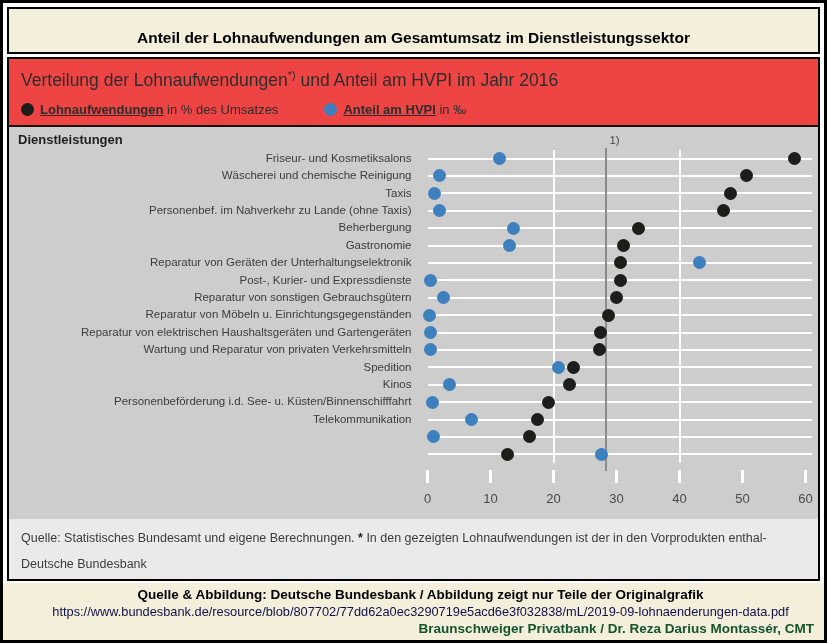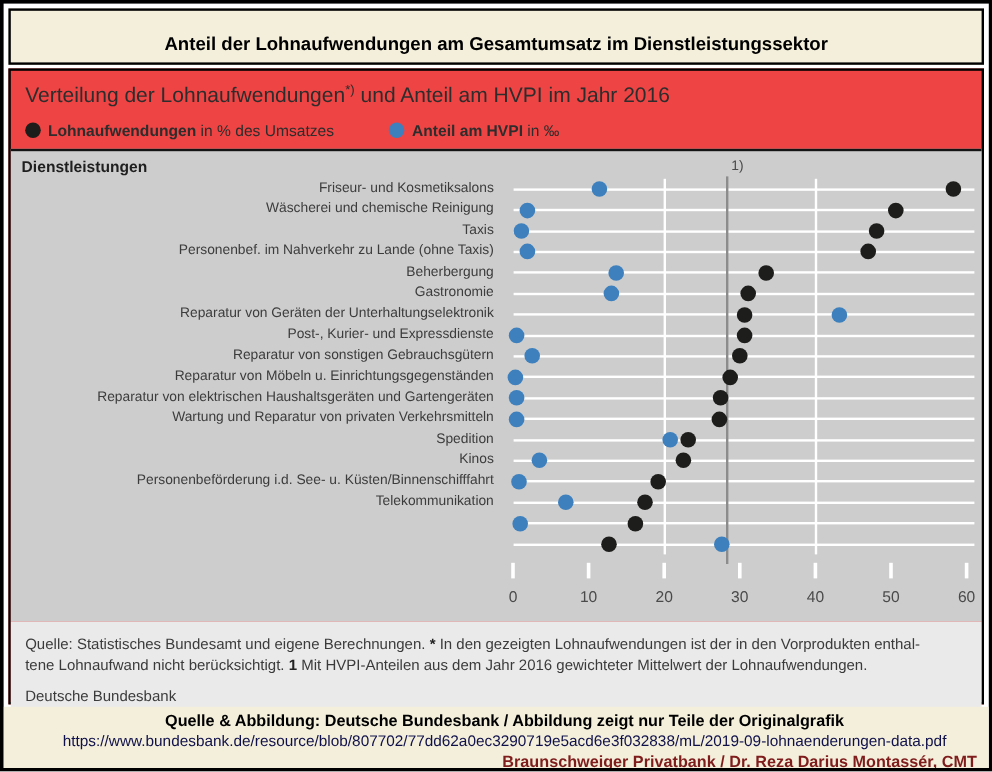--- a/index.html
+++ b/index.html
@@ -34,21 +34,21 @@
   }
   .subtitle sup { font-size: 11px; }
   .legend {
     padding: 9px 12px 8px 12px;
     display: flex; gap: 46px;
     font-size: 13px; color: #2d2d2d;
     align-items: center;
   }
   .legend-item { display: flex; align-items: center; gap: 6px; }
   .legend-dot { width: 13px; height: 13px; border-radius: 50%; display: inline-block; }
-  .legend-label { font-weight: bold; }
+  .legend-label { font-weight: bold; text-decoration: underline; }
   .chart-section {
     background: #cdcdcd;
     border-top: 2px solid #141414;
     height: 394px;
   }
   .group-label {
     padding: 5px 9px 3px 9px;
     font-size: 13px; font-weight: bold; color: #1f1f1f;
   }
   .chart-body { display: flex; }
@@ -105,21 +105,21 @@
   }
   .bottom-headline {
     text-align: center; font-size: 13.5px; font-weight: bold; color: #000;
   }
   .bottom-url {
     text-align: center; font-size: 12.8px; color: #10104a;
     text-decoration: none; display: block; margin-top: 2px;
     white-space: nowrap;
   }
   .bottom-credit {
-    text-align: right; font-size: 13.5px; font-weight: bold; color: #7f1d1d;
+    text-align: right; font-size: 13.5px; font-weight: bold; color: #14532d;
     margin-top: 2px;
   }
   .black-bar { height: 10px; background: #000; width: 100%; }
 </style>
 </head>
 <body>
 
 <div id="app">
 
   <div class="header-box">
@@ -240,21 +240,20 @@
               <div class="tick-label" style="left: 300px;">50</div>
               <div class="tick" style="left: 376.5px;"></div>
               <div class="tick-label" style="left: 363px;">60</div>
             </div>
         </div>
       </div>
     </div>
 
     <div class="footnote-section">
       <div class="footnote-line"><span>Quelle: Statistisches Bundesamt und eigene  Berechnungen. </span><b>*</b><span> In den gezeigten Lohnaufwendungen ist der in den Vorprodukten enthal-</span></div>
-      <div class="footnote-line"><span>tene Lohnaufwand nicht berücksichtigt. </span><b>1</b><span> Mit HVPI-Anteilen aus dem Jahr 2016 gewichteter Mittelwert der Lohnaufwendungen.</span></div>
       <div class="source-line">Deutsche Bundesbank</div>
     </div>
 
   </div>
 
   <div class="bottom-box">
     <div class="bottom-headline">Quelle &amp; Abbildung: Deutsche Bundesbank / Abbildung zeigt nur Teile der Originalgrafik</div>
     <a class="bottom-url" href="#">https://www.bundesbank.de/resource/blob/807702/77dd62a0ec3290719e5acd6e3f032838/mL/2019-09-lohnaenderungen-data.pdf</a>
     <div class="bottom-credit">Braunschweiger Privatbank / Dr. Reza Darius Montassér, CMT</div>
   </div>

